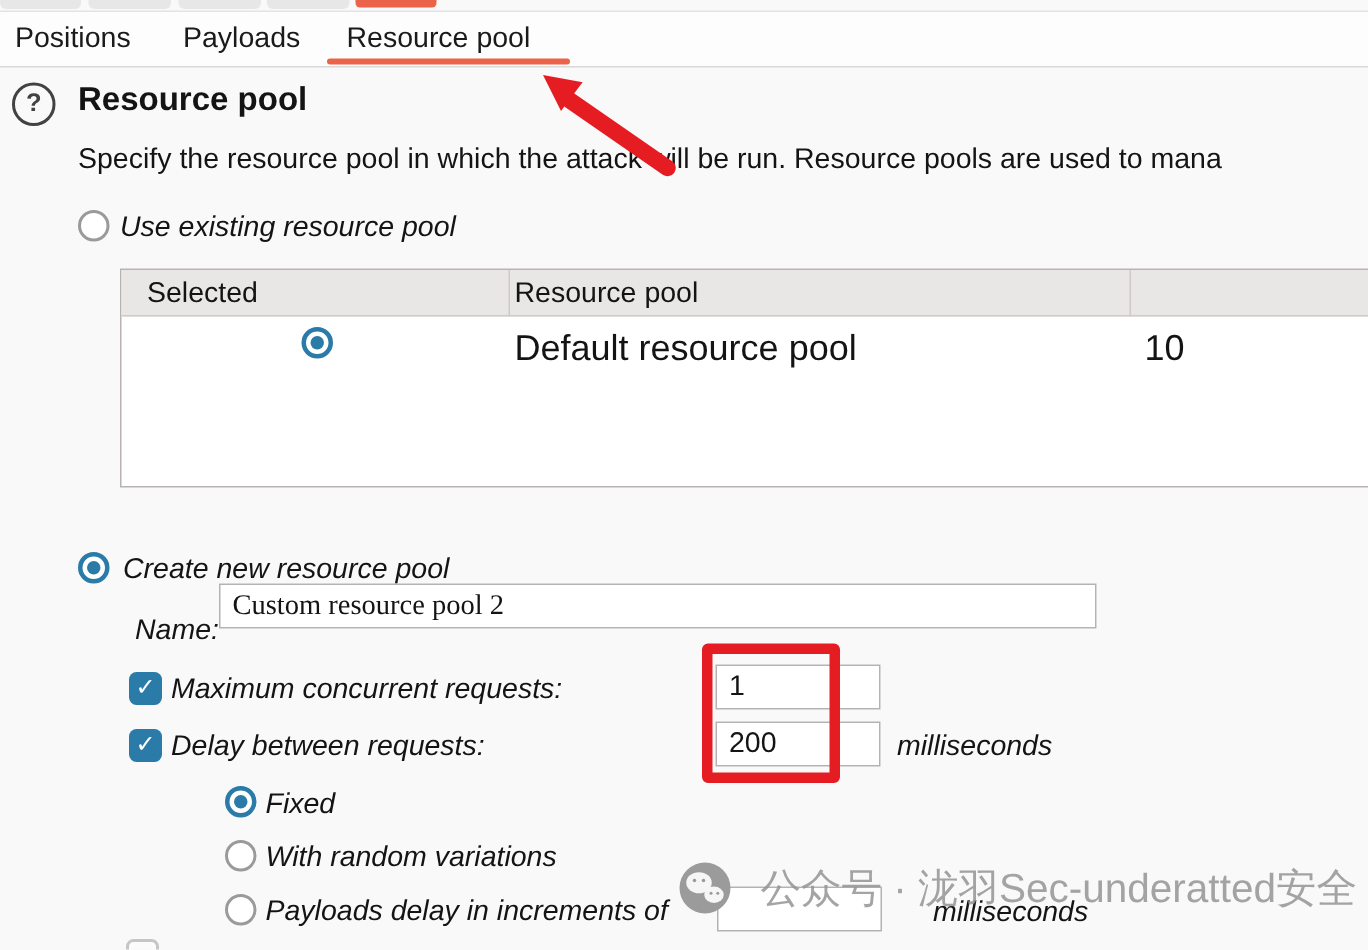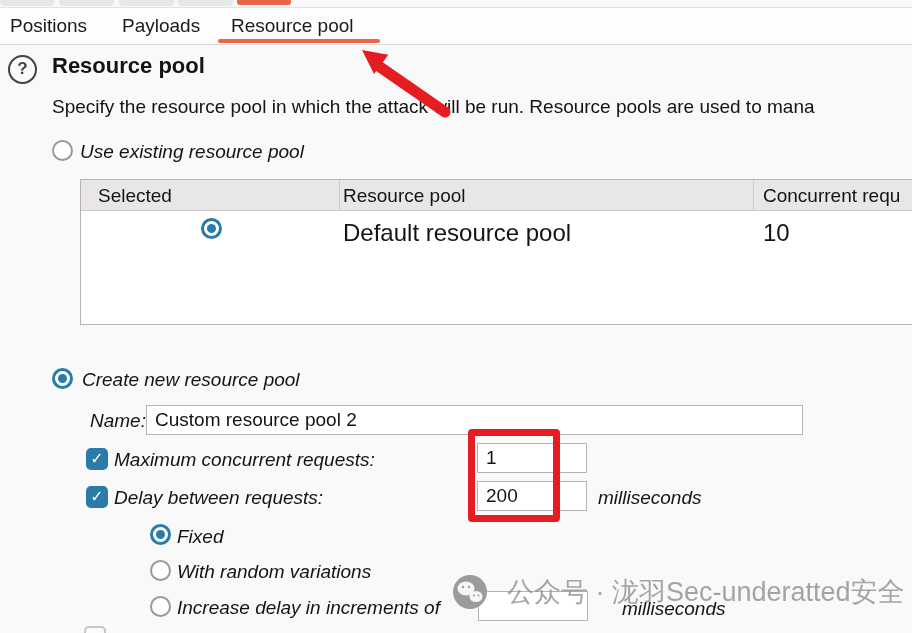--- a/index.html
+++ b/index.html
@@ -95,54 +95,53 @@
 <div class="page-title nowrap">Resource pool</div>
 <div class="page-desc nowrap">Specify the resource pool in which the attack will be run. Resource pools are used to mana</div>
 
 <div class="radio" style="left:52px;top:140px;"></div>
 <div class="ctrl-label nowrap" style="left:80px;top:141px;">Use existing resource pool</div>
 
 <div class="pool-table">
   <div class="thead">
     <span class="th nowrap" style="left:17px;">Selected</span>
     <span class="th nowrap" style="left:262px;">Resource pool</span>
-    <span class="th nowrap" style="left:682px;">Concurrent requ</span>
     <div class="col-div" style="left:258px;"></div>
     <div class="col-div" style="left:672px;"></div>
   </div>
   <div>
     <div class="radio checked" style="left:120px;top:38px;"></div>
     <span class="cell nowrap" style="left:262px;top:39px;">Default resource pool</span>
     <span class="cell nowrap" style="left:682px;top:39px;">10</span>
   </div>
 </div>
 
 <div class="radio checked" style="left:52px;top:368px;"></div>
 <div class="ctrl-label nowrap" style="left:82px;top:369px;">Create new resource pool</div>
 
 <div class="ctrl-label nowrap" style="left:90px;top:410px;text-align:right;">Name:</div>
-<input class="field" style="left: 146px; top: 405px; width: 657px;" value="Custom resource pool 2">
+<input class="field" style="left: 146px; top: 389px; width: 585px; font-family: Liberation Serif, serif;" value="Custom resource pool 2">
 
 <div class="checkbox" style="left:86px;top:448px;"><span class="tick">✓</span></div>
 <div class="ctrl-label nowrap" style="left:114px;top:449px;">Maximum concurrent requests:</div>
 <input class="field" style="left: 477px; top: 443px; width: 110px;" value="1">
 
 <div class="checkbox" style="left:86px;top:486px;"><span class="tick">✓</span></div>
 <div class="ctrl-label nowrap" style="left:114px;top:487px;">Delay between requests:</div>
 <input class="field" style="left: 477px; top: 481px; width: 110px;" value="200">
 <div class="ctrl-label nowrap" style="left:598px;top:487px;">milliseconds</div>
 
 <div class="radio checked" style="left:150px;top:524px;"></div>
 <div class="ctrl-label nowrap" style="left:177px;top:514px;margin-top:12px;">Fixed</div>
 
 <div class="radio" style="left:150px;top:560px;"></div>
 <div class="ctrl-label nowrap" style="left:177px;top:561px;">With random variations</div>
 
 <div class="radio" style="left:150px;top:596px;"></div>
-<div class="ctrl-label nowrap" style="left:177px;top:597px;">Increase delay in increments of</div>
+<div class="ctrl-label nowrap" style="left:177px;top:597px;">Payloads delay in increments of</div>
 <input class="field" style="left: 478px; top: 591px; width: 110px;" value="">
 <div class="ctrl-label nowrap" style="left:622px;top:598px;">milliseconds</div>
 
 <div class="partial-checkbox"></div>
 
 <div class="red-box"></div>
 
 <svg class="red-arrow" width="100" height="74" viewBox="0 0 100 74">
   <line x1="93" y1="68" x2="28" y2="23" stroke="#e51d23" stroke-width="11" stroke-linecap="round"></line>
   <polygon points="10,6 36.4,10.8 22,30" fill="#e51d23"></polygon>

